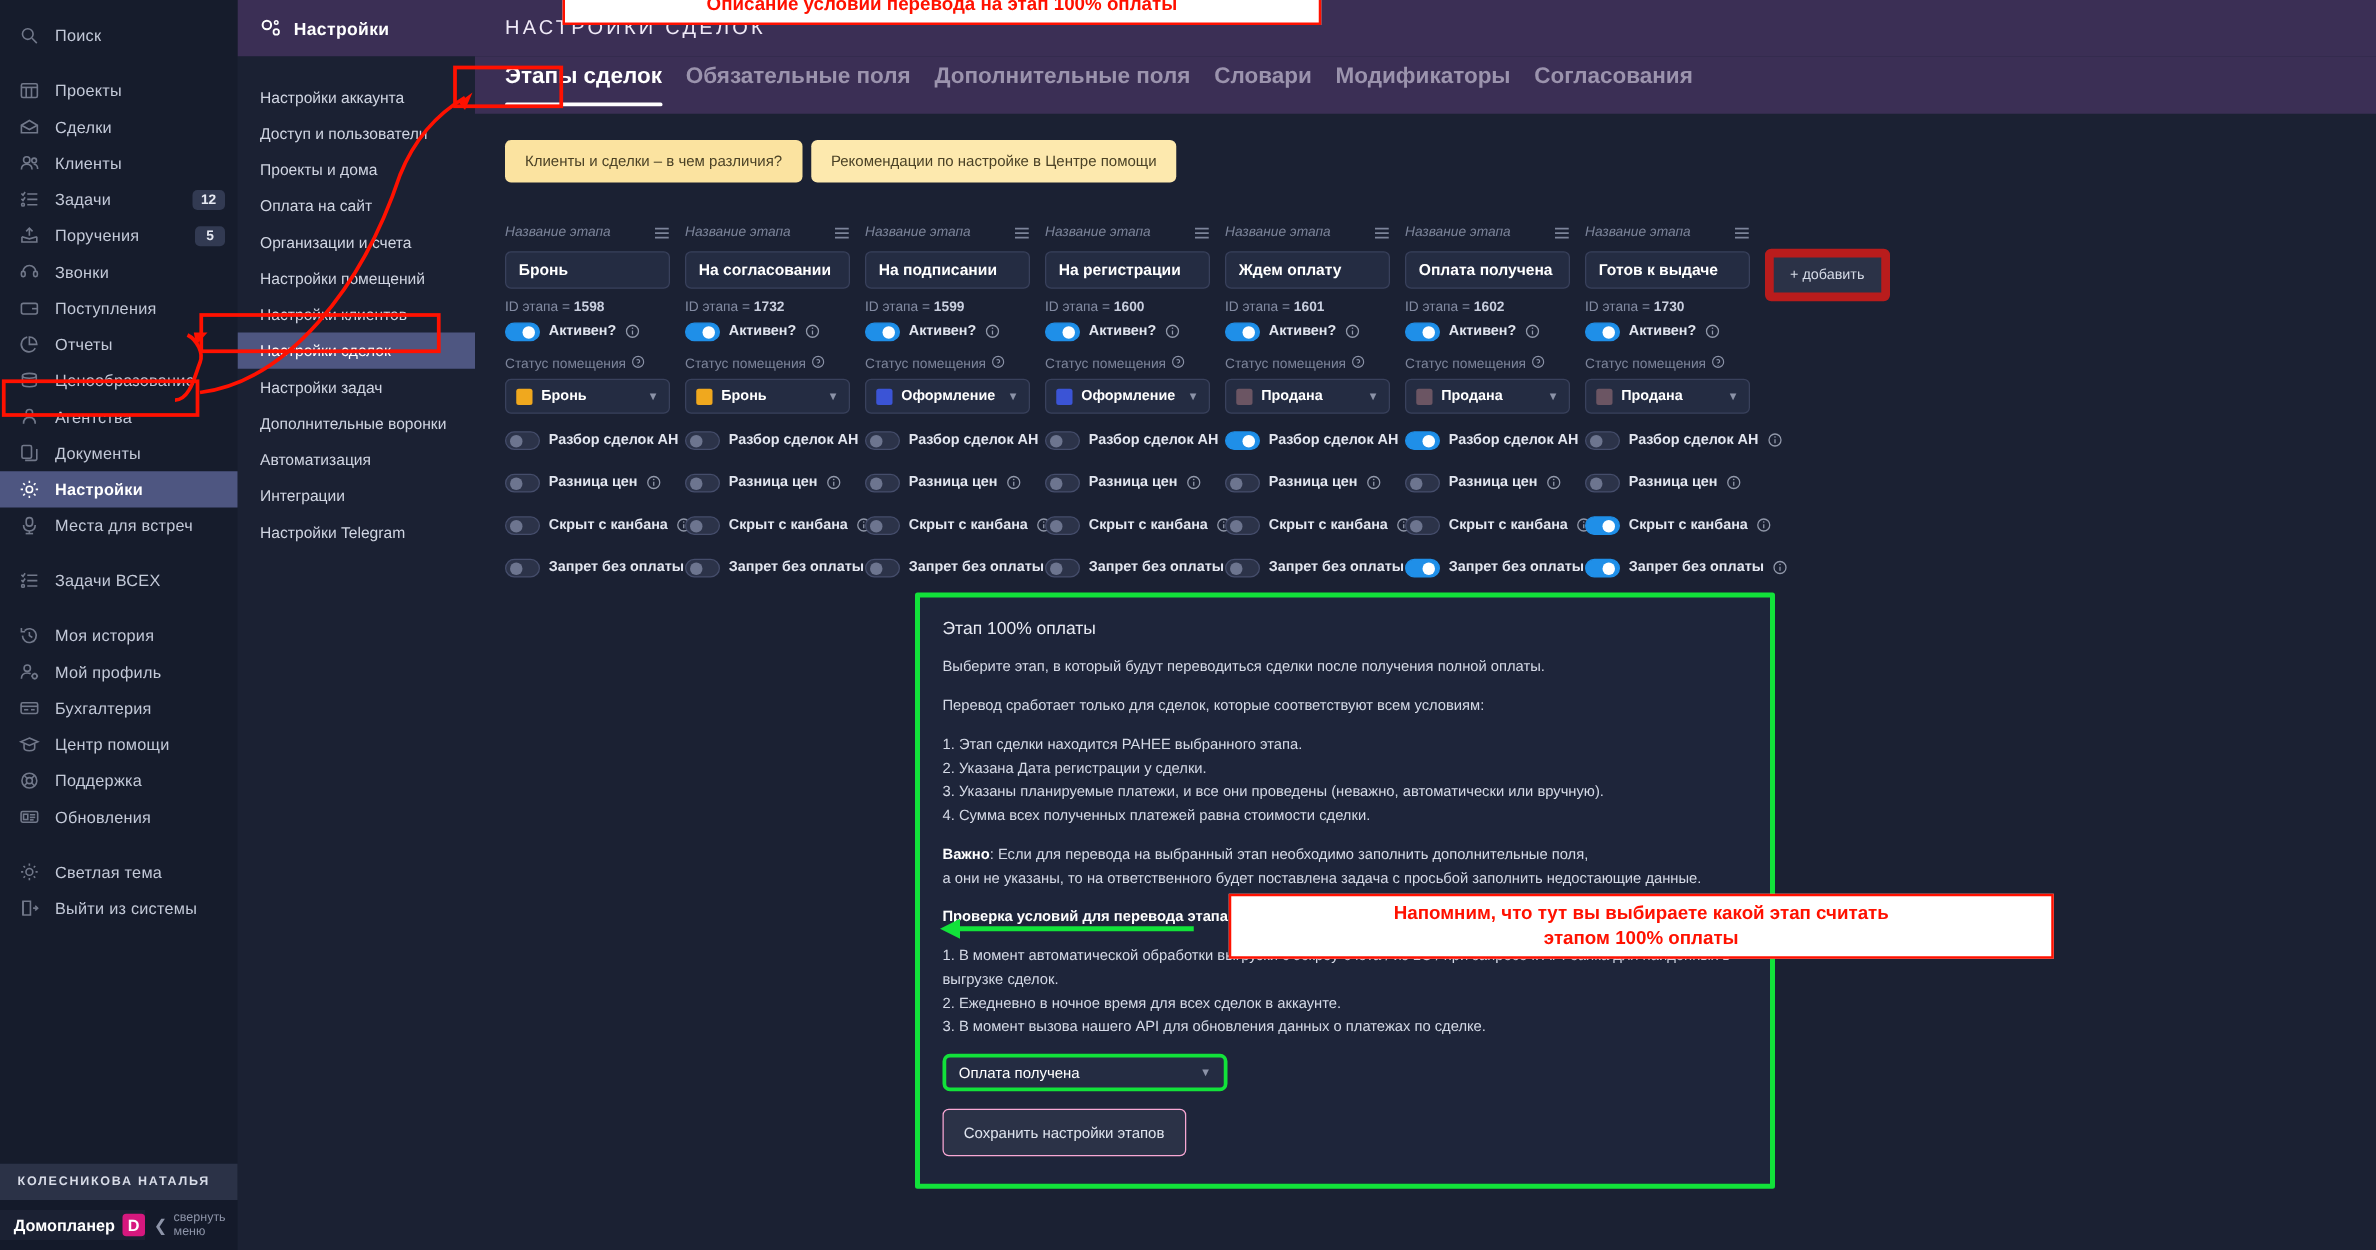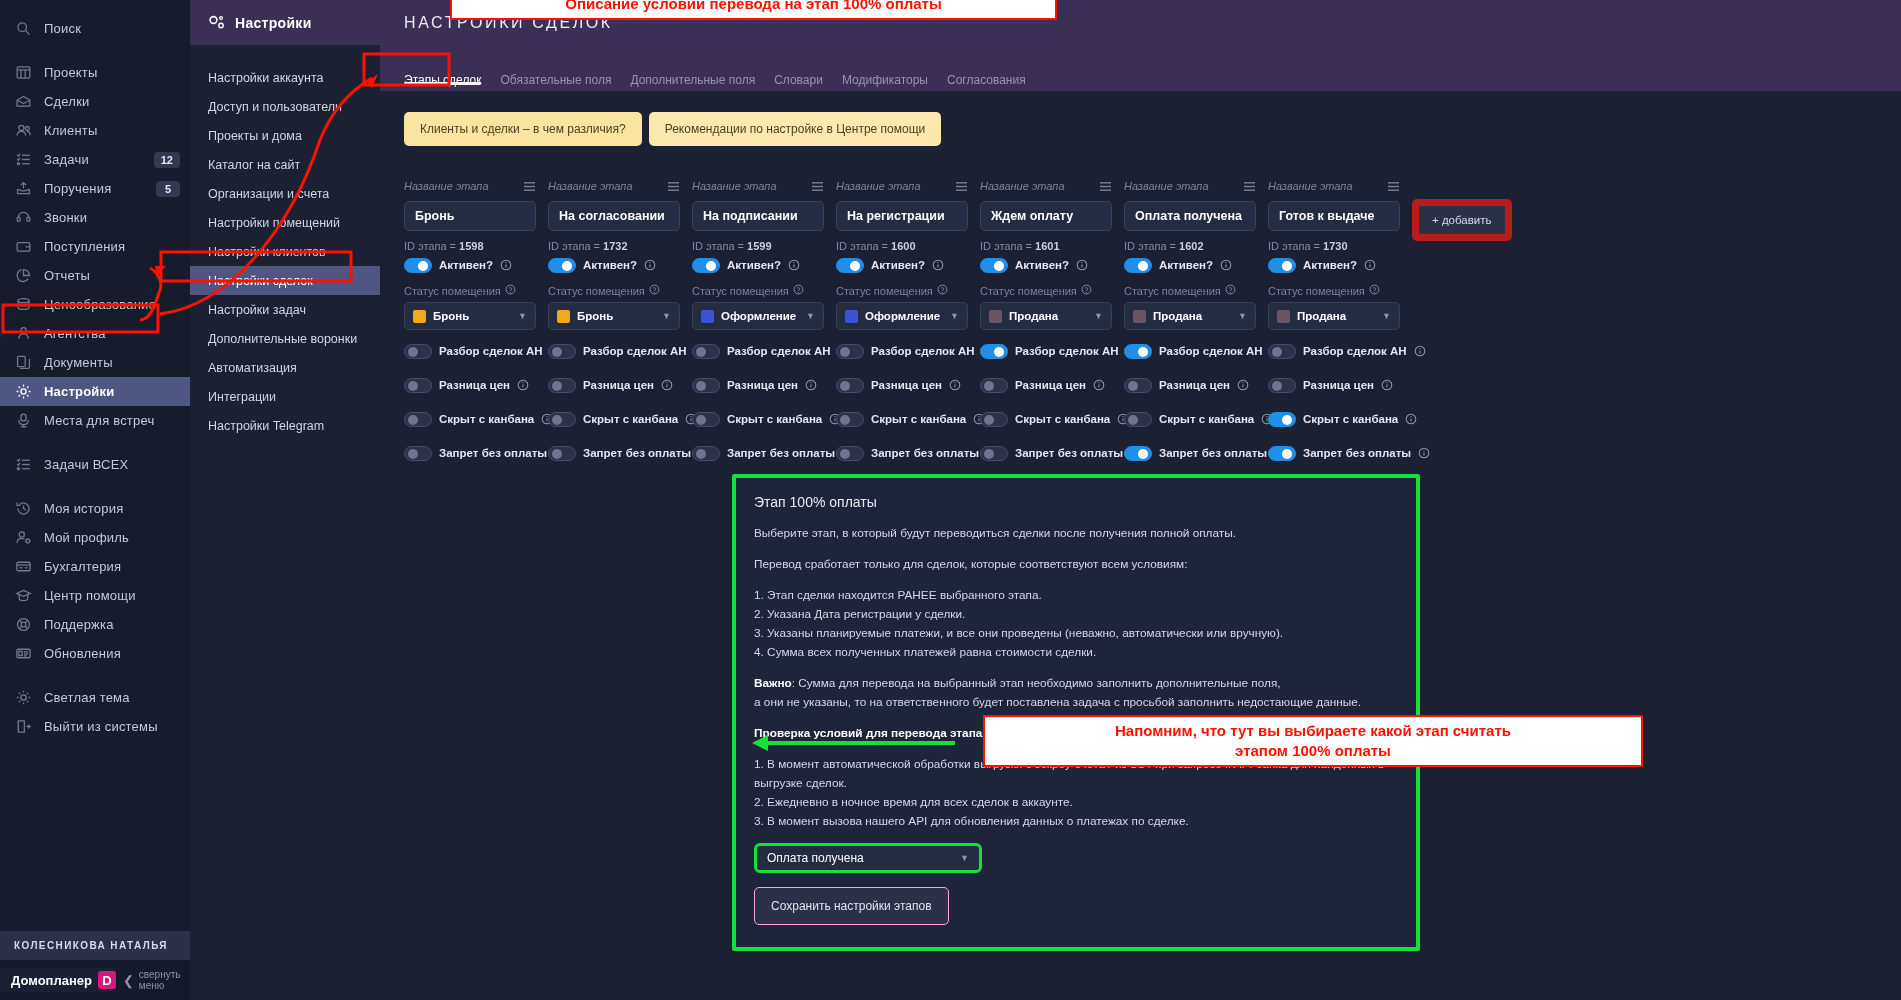--- a/index.html
+++ b/index.html
@@ -108,22 +108,22 @@
   .page-title {
     color: #efe9f7; font-size: 16px; letter-spacing: 2.6px;
     text-transform: uppercase;
   }
   .tabbar {
     height: 46px; background: #3b2f55;
     display: flex; align-items: flex-end; padding-left: 24px;
     gap: 19px; position: relative;
   }
   .tab {
-    color: #9b93ad; font-size: 12px; font-weight: normal;
-    padding-bottom: 4px; cursor: pointer; position: relative;
+    color: #9b93ad; font-size: 18px; font-weight: bold;
+    padding-bottom: 20px; cursor: pointer; position: relative;
     white-space: nowrap;
   }
   .tab.active { color: #ffffff; }
   .tab.active::after {
     content: ""; position: absolute; left: 0; right: 0; bottom: 6px;
     height: 3px; background: #ffffff; border-radius: 2px;
   }
   .content { padding: 0 0 0 24px; position: relative; }
 
   .help-row { display: flex; gap: 7px; padding-top: 21px; }
@@ -521,21 +521,21 @@
         <div class="sub-item">
           <span>Настройки аккаунта</span>
         </div>
         <div class="sub-item">
           <span>Доступ и пользователи</span>
         </div>
         <div class="sub-item">
           <span>Проекты и дома</span>
         </div>
         <div class="sub-item">
-          <span>Каталог на сайт</span>
+          <span>Оплата на сайт</span>
         </div>
         <div class="sub-item">
           <span>Организации и счета</span>
         </div>
         <div class="sub-item">
           <span>Настройки помещений</span>
         </div>
         <div class="sub-item">
           <span>Настройки клиентов</span>
         </div>
@@ -1190,21 +1190,21 @@
         <div class="desc-title">Этап 100% оплаты</div>
         <div class="desc-p">Выберите этап, в который будут переводиться сделки после получения полной оплаты.</div>
         <div class="desc-p">Перевод сработает только для сделок, которые соответствуют всем условиям:</div>
         <div class="desc-list" id="cond-list">
             <div>1. Этап сделки находится РАНЕЕ выбранного этапа.</div>
             <div>2. Указана Дата регистрации у сделки.</div>
             <div>3. Указаны планируемые платежи, и все они проведены (неважно, автоматически или вручную).</div>
             <div>4. Сумма всех полученных платежей равна стоимости сделки.</div>
           </div>
         <div class="desc-p">
-          <span class="desc-strong">Важно</span><span>: Сумма для перевода на выбранный этап необходимо заполнить дополнительные поля,</span><br>
+          <span class="desc-strong">Важно</span><span>: Если для перевода на выбранный этап необходимо заполнить дополнительные поля,</span><br>
           <span>а они не указаны, то на ответственного будет поставлена задача с просьбой заполнить недостающие данные.</span>
         </div>
         <div class="desc-p desc-strong">Проверка условий для перевода этапа запускается в следующих случаях:</div>
         <div class="desc-list" id="case-list">
             <div>1. В момент автоматической обработки выгрузки с эскроу-счёта / из 1С / при запросе к API банка для найденных в выгрузке сделок.</div>
             <div>2. Ежедневно в ночное время для всех сделок в аккаунте.</div>
             <div>3. В момент вызова нашего API для обновления данных о платежах по сделке.</div>
           </div>
         <div class="desc-select">
           <span>Оплата получена</span>

